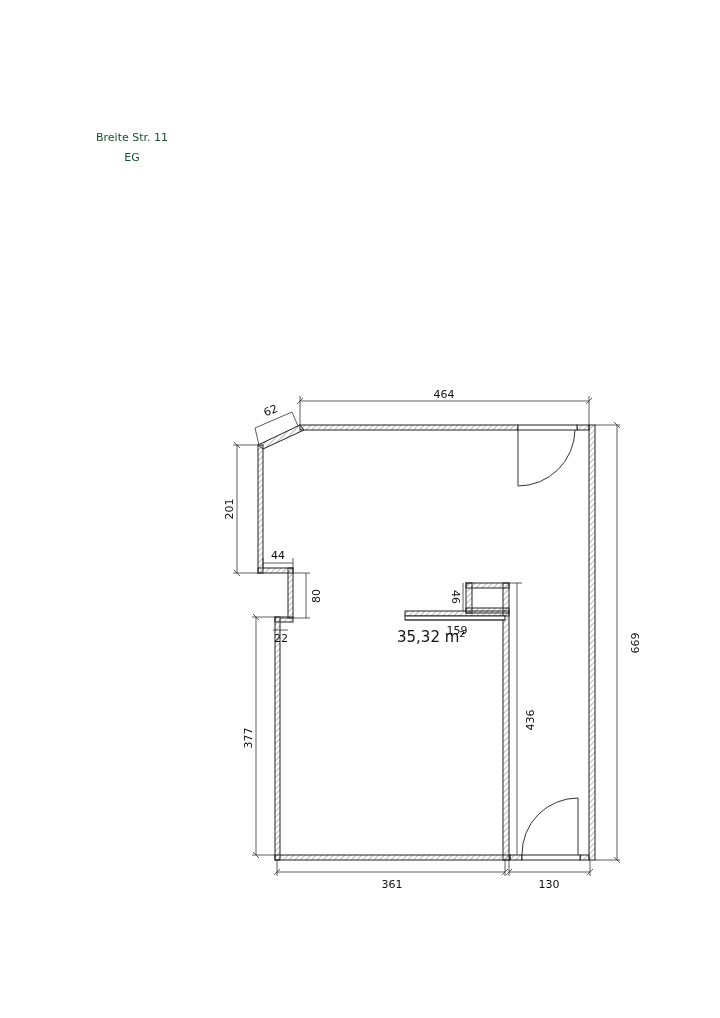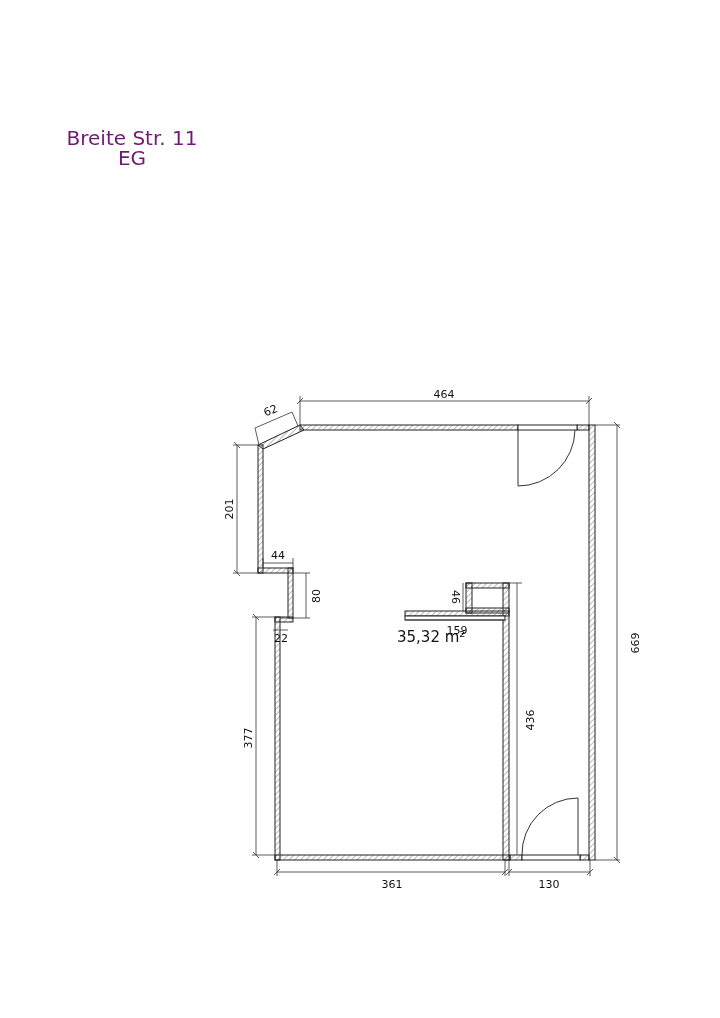--- a/index.html
+++ b/index.html
@@ -1,17 +1,17 @@
 <!DOCTYPE html>
 <html><head>
   <meta charset="utf-8">
   <style>
     html, body { margin: 0; padding: 0; background: #ffffff; }
     body { width: 720px; height: 1018px; position: relative; overflow: hidden; font-family: "DejaVu Sans", sans-serif; }
-    .title-block { position: absolute; left: 62px; top: 128px; width: 140px; text-align: center; font-family: "DejaVu Sans", sans-serif; font-size: 20px; color: #701a75; line-height: 20px; }
+    .title-block { position: absolute; left: 62px; top: 128px; width: 140px; text-align: center; font-family: "DejaVu Sans", sans-serif; font-size: 11px; color: #14532d; line-height: 20px; }
     .title-block div { white-space: nowrap; }
     svg.plan { position: absolute; left: 0; top: 0; }
     .dim { font-family: "DejaVu Sans", sans-serif; font-size: 11px; fill: #111; }
     .area { font-family: "DejaVu Sans", sans-serif; font-size: 15px; fill: #111; }
   </style>
 </head>
 <body>
 
 <div class="title-block">
   <div>Breite Str. 11</div>

